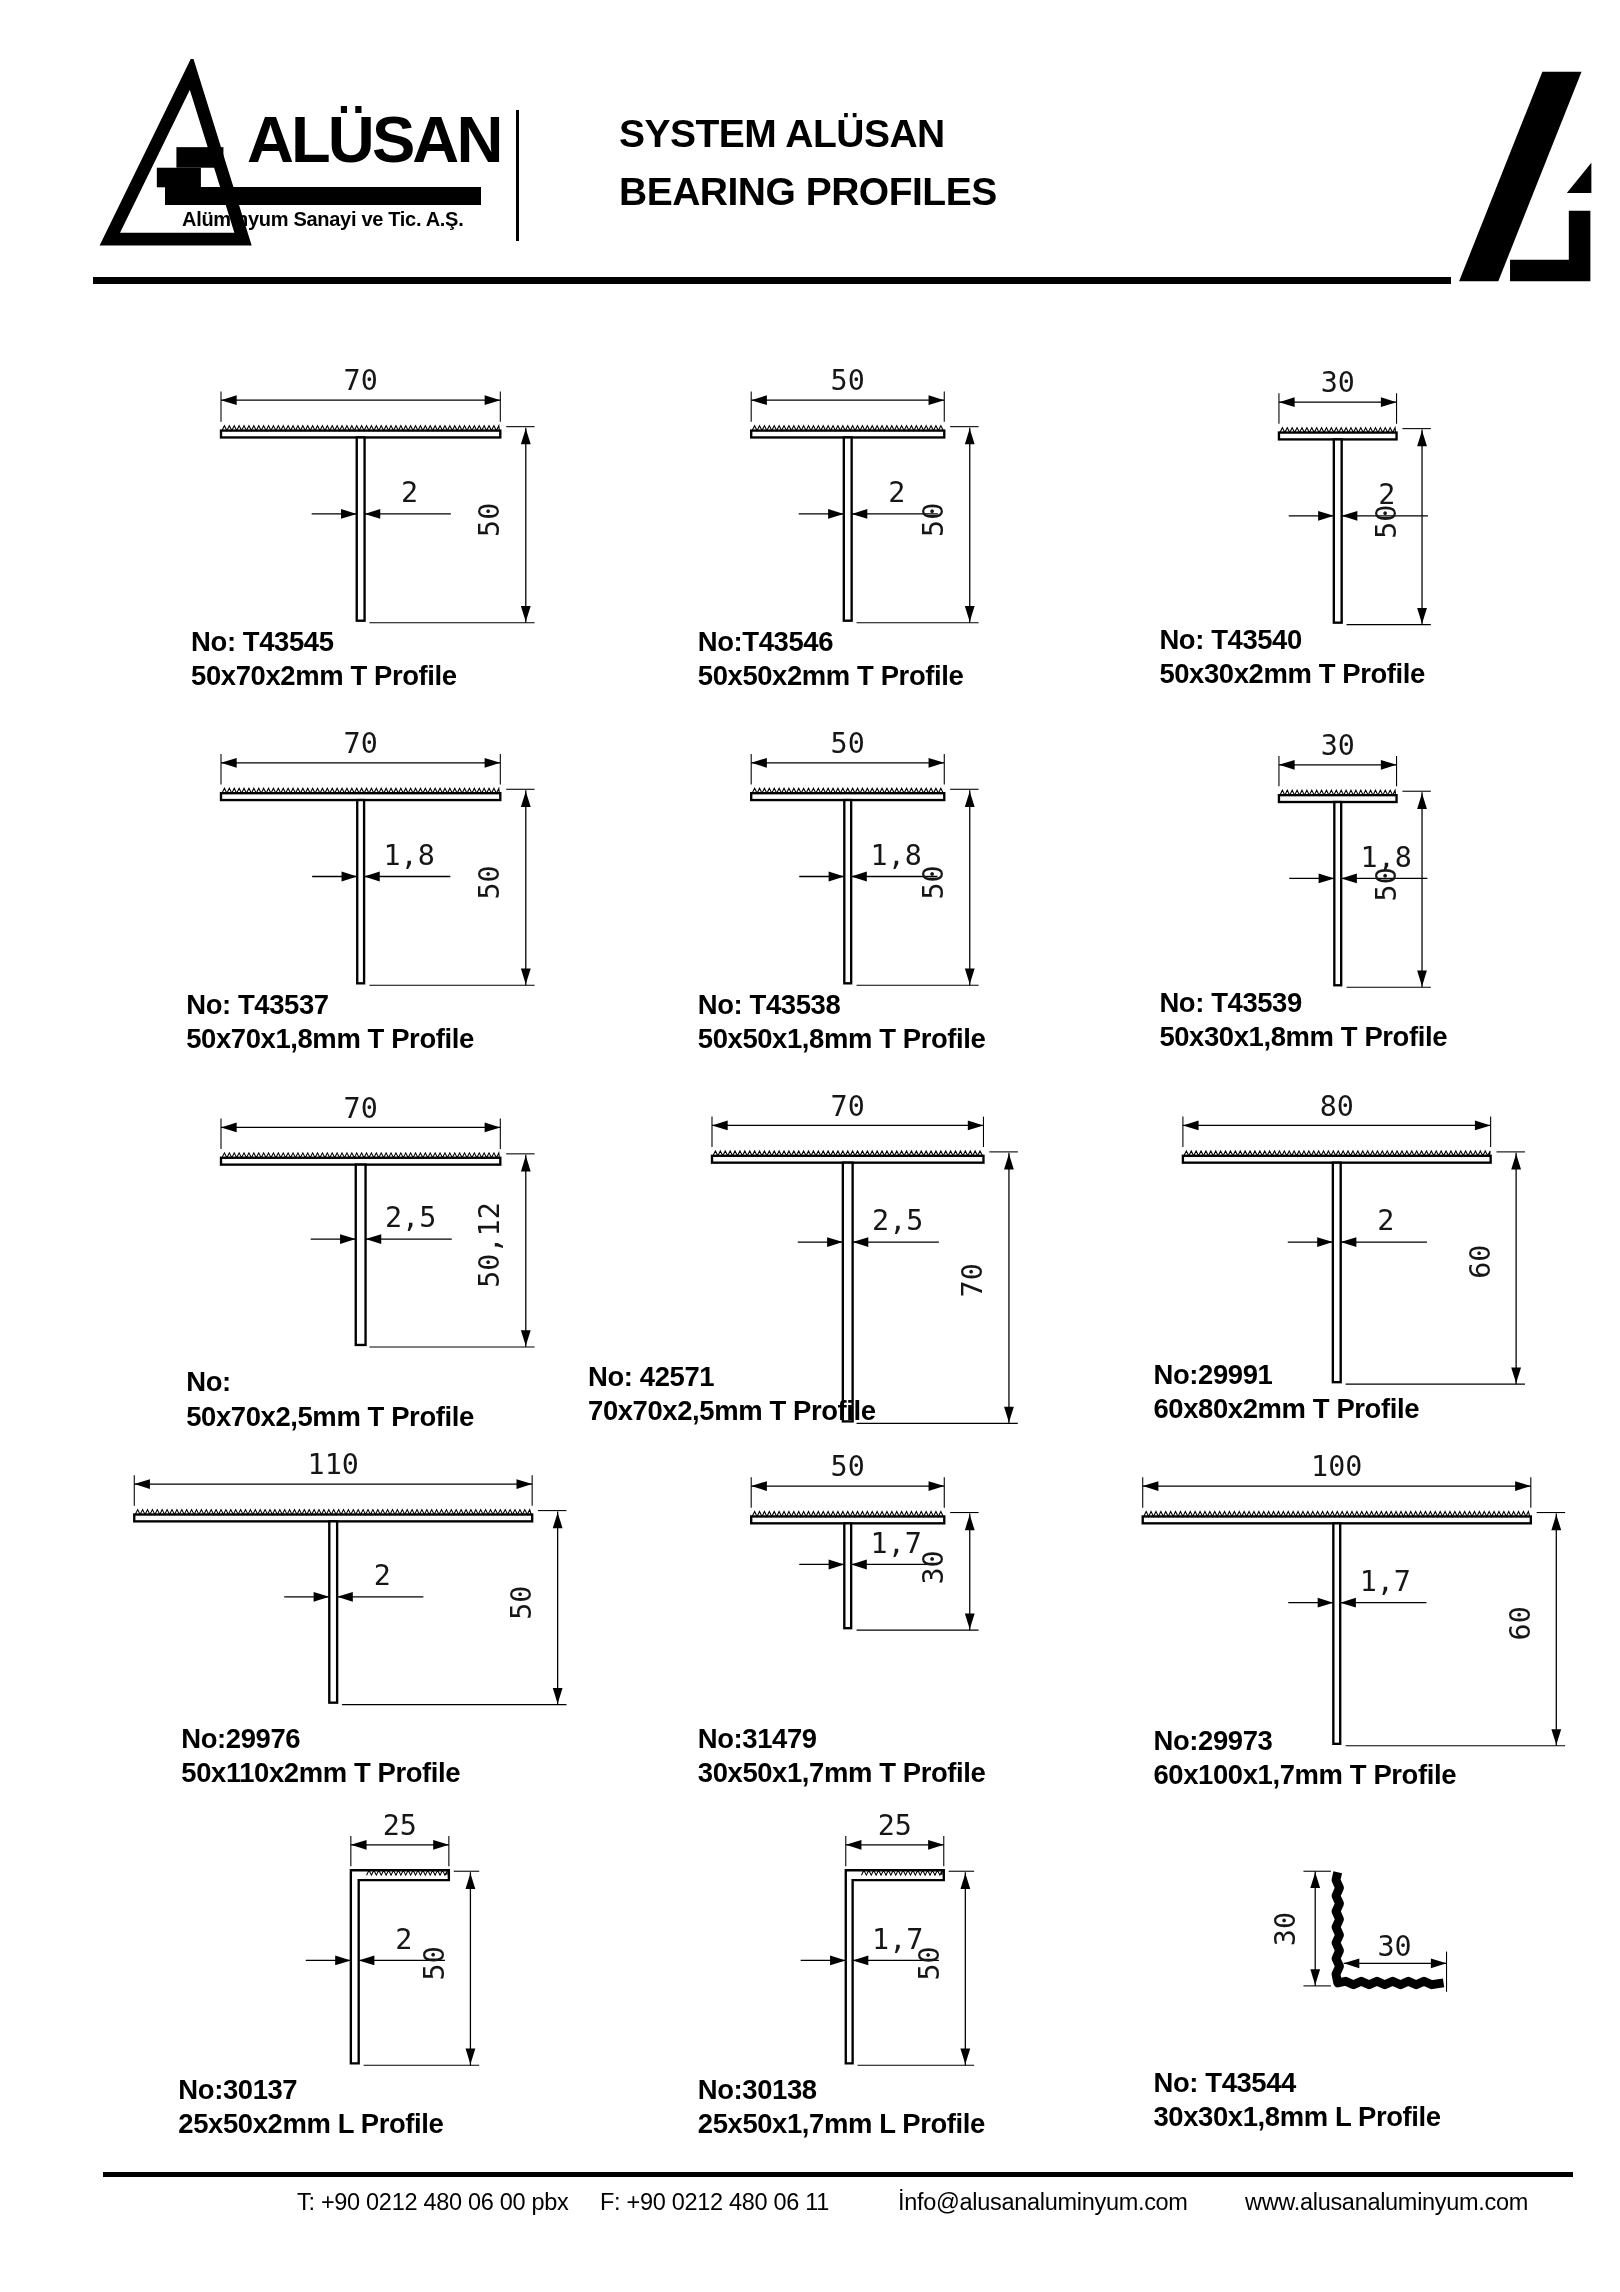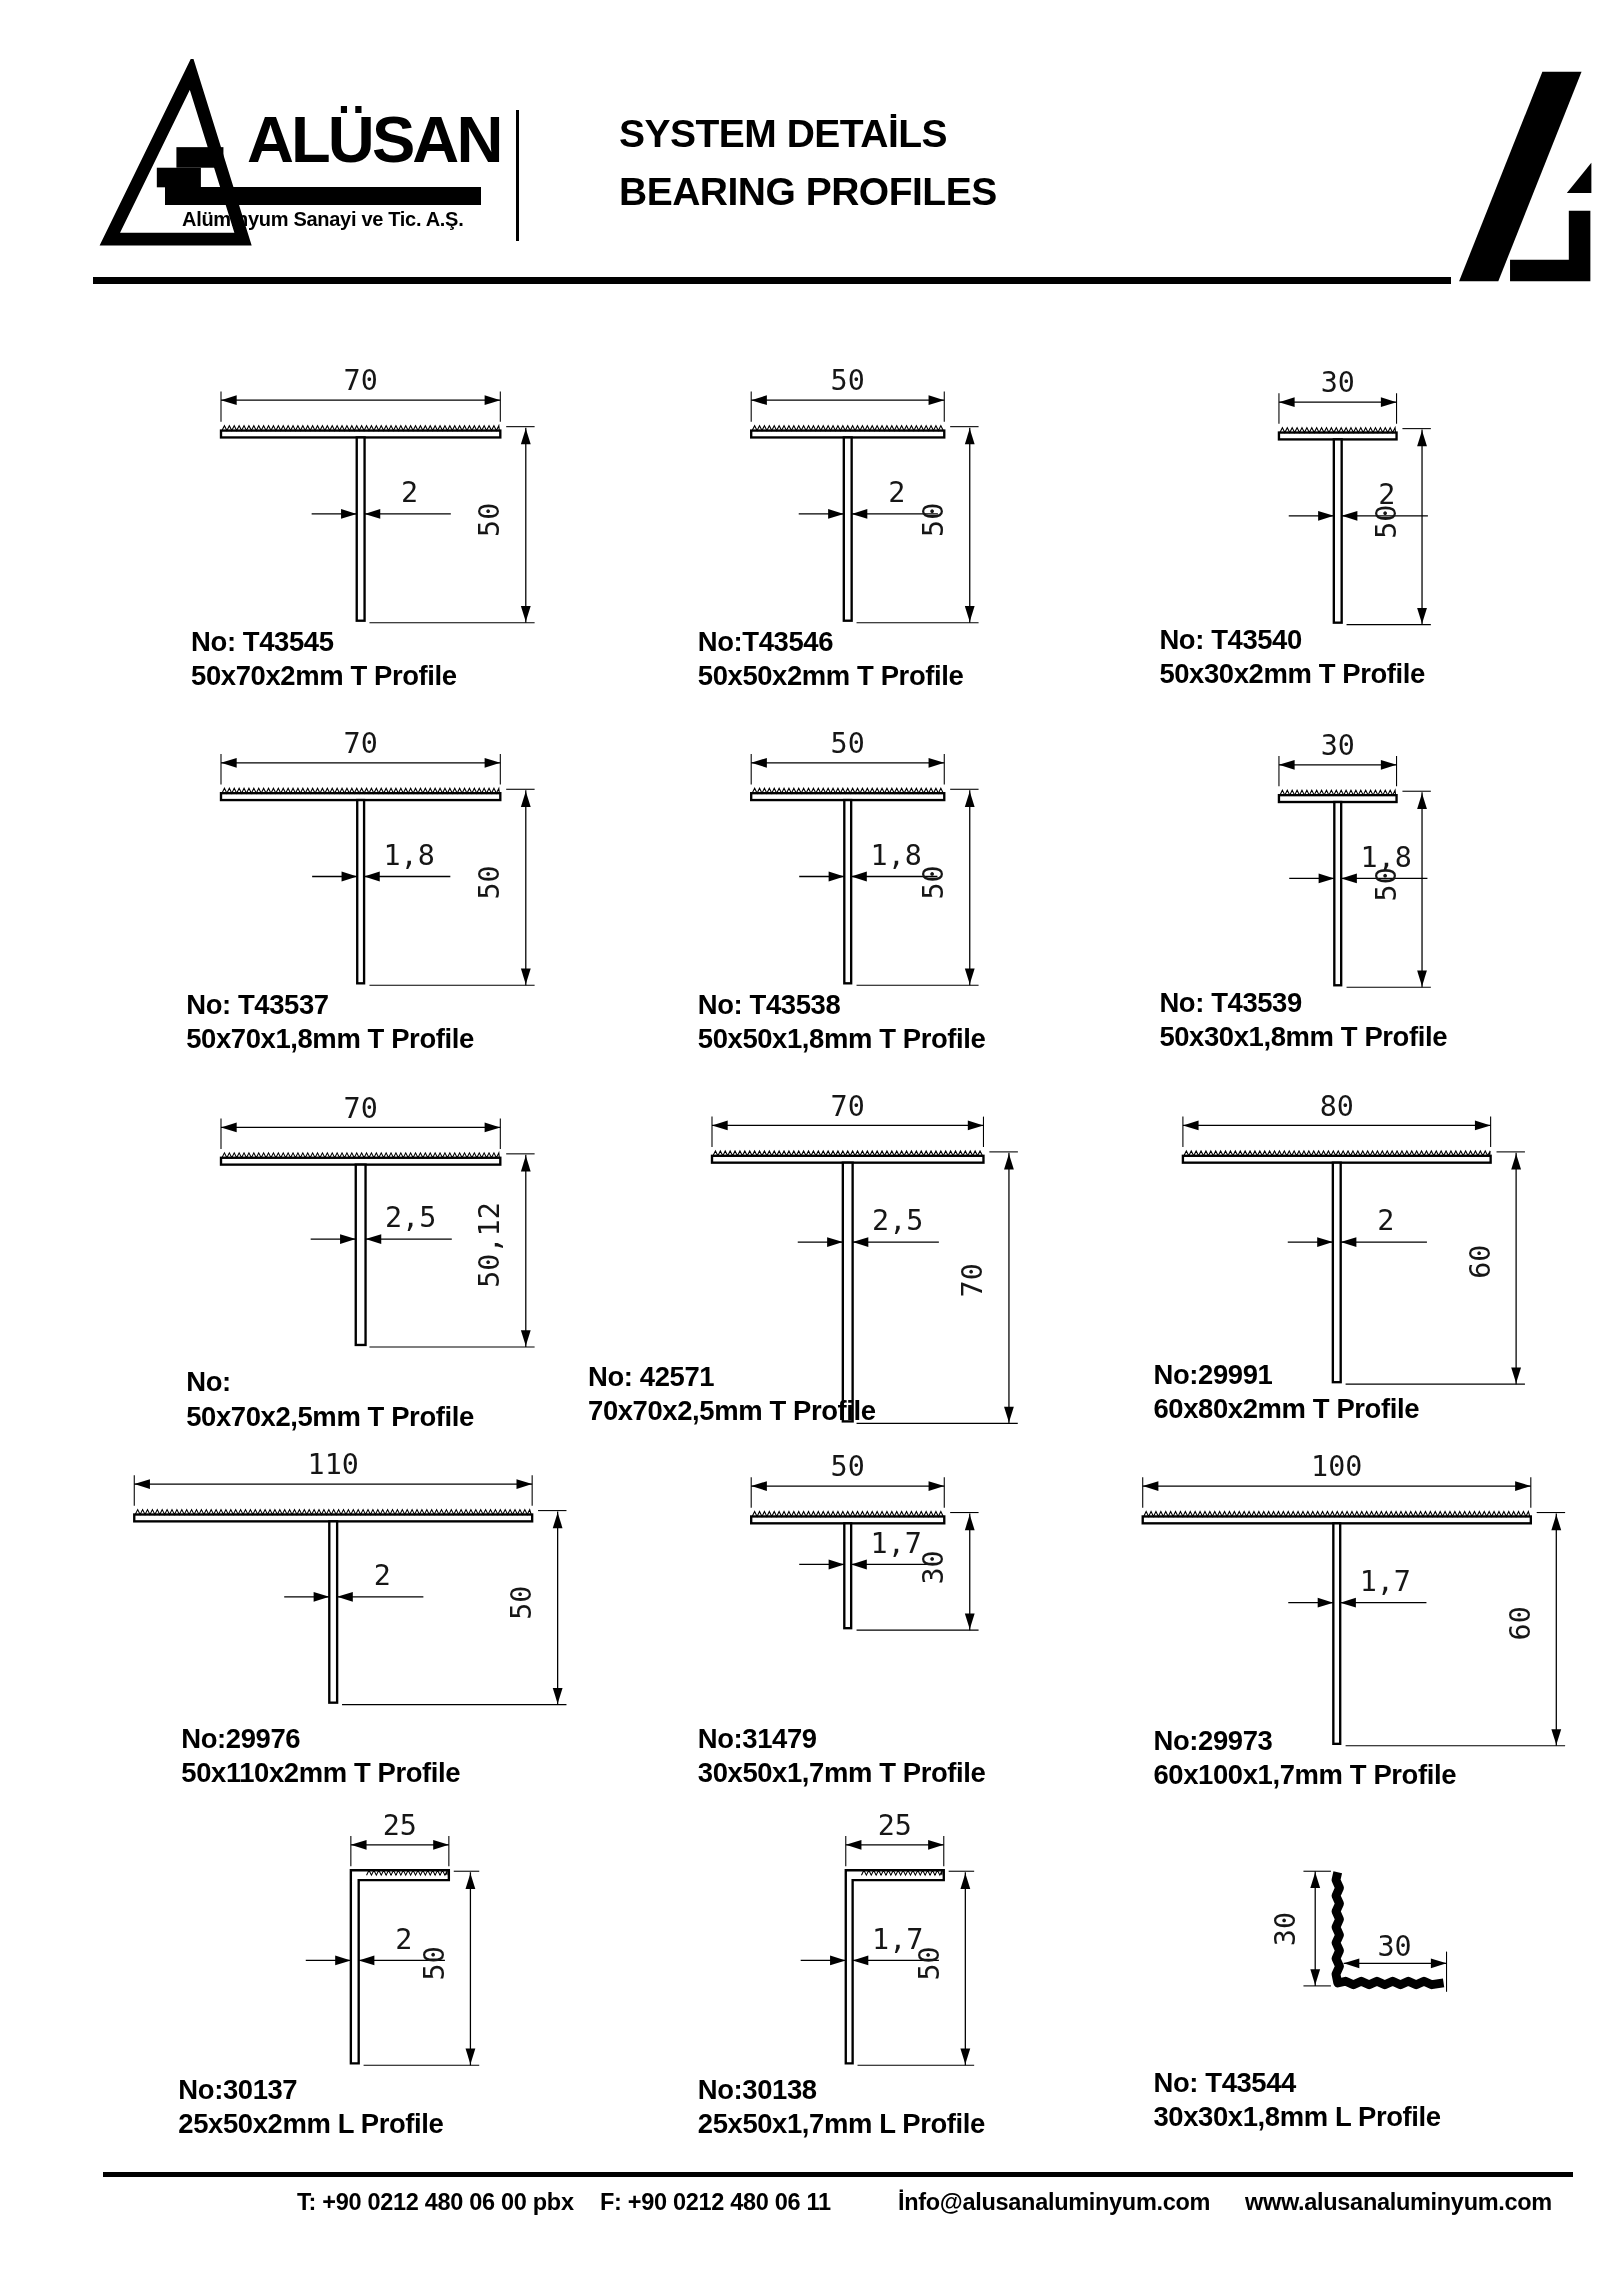--- a/index.html
+++ b/index.html
@@ -7,41 +7,41 @@
         font-family:"Liberation Sans",sans-serif;color:#000;}
   .abs{position:absolute;}
   .brand{left:247px;top:102px;font-size:65px;font-weight:bold;letter-spacing:-2.9px;white-space:nowrap;}
   .brand-sub{left:182px;top:208px;font-size:20px;font-weight:bold;letter-spacing:-0.3px;white-space:nowrap;}
   .logo-bar{left:165px;top:187px;width:316px;height:17.6px;background:#000;}
   .vdiv{left:516px;top:110px;width:2.9px;height:131px;background:#000;}
   .title1{left:619px;top:112px;font-size:39px;font-weight:bold;letter-spacing:-0.5px;white-space:nowrap;}
   .title2{left:619px;top:170px;font-size:39px;font-weight:bold;letter-spacing:-0.5px;white-space:nowrap;}
   .hrule{left:93px;top:277px;width:1358px;height:6.9px;background:#000;}
   .frule{left:103px;top:2172px;width:1470px;height:4.9px;background:#000;}
-  .fitem{top:2189px;font-size:23.5px;font-weight:bold;letter-spacing:-0.3px;white-space:nowrap;}
+  .fitem{top:2189px;font-size:23.5px;font-weight:normal;letter-spacing:-0.3px;white-space:nowrap;}
   #drawings{position:absolute;left:0;top:0;}
   .dim{font-family:"DejaVu Sans Mono",monospace;font-size:29px;fill:#161616;}
   .plabel{font-family:"Liberation Sans",sans-serif;font-size:28px;font-weight:bold;fill:#000;letter-spacing:-0.4px;}
 </style>
 </head>
 <body>
 
 <div class="page">
 
   <svg class="abs" style="left:98px;top:59px;" width="196" height="191" viewBox="0 0 200 195">
     <polygon points="95,14 12,184 148,184" fill="none" stroke="#000" stroke-width="13" stroke-linejoin="miter"></polygon>
     <rect x="80" y="90" width="48" height="21" fill="#000"></rect>
     <rect x="60" y="111" width="45" height="20" fill="#000"></rect>
   </svg>
   <div class="abs logo-bar"></div>
   <div class="abs brand">ALÜSAN</div>
   <div class="abs brand-sub">Alüminyum Sanayi ve Tic. A.Ş.</div>
 
   <div class="abs vdiv"></div>
-  <div class="abs title1">SYSTEM DETAİLS</div>
+  <div class="abs title1">SYSTEM ALÜSAN</div>
   <div class="abs title2">BEARING PROFILES</div>
 
   <svg class="abs" style="left:1451px;top:54px;" width="170" height="240" viewBox="0 0 173 245">
     <polygon points="8,232 48,232 133,18 93,18" fill="#000"></polygon>
     <polygon points="118,142 143,142 143,111" fill="#000"></polygon>
     <polygon points="120,160 142,160 142,232 60,232 60,210 120,210" fill="#000"></polygon>
   </svg>
 
   <div class="abs hrule"></div>
 

